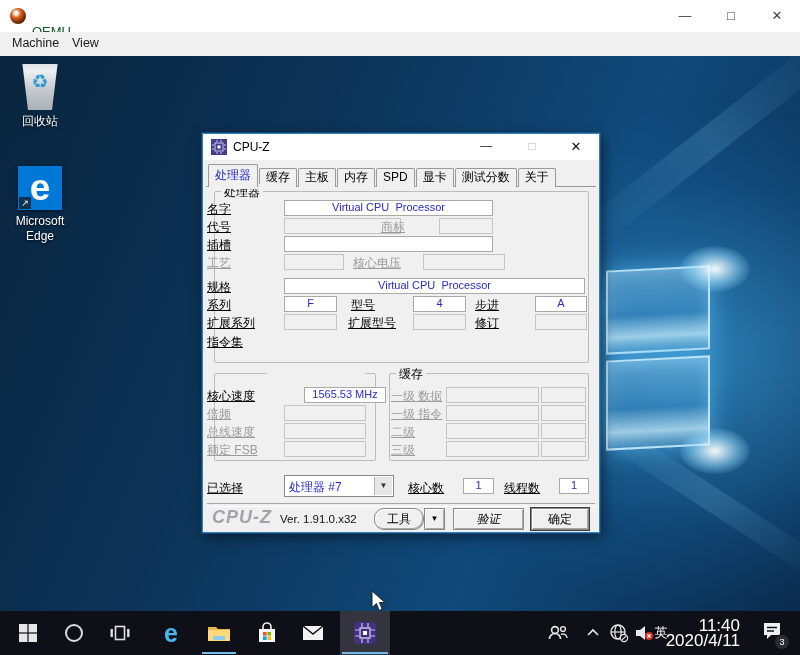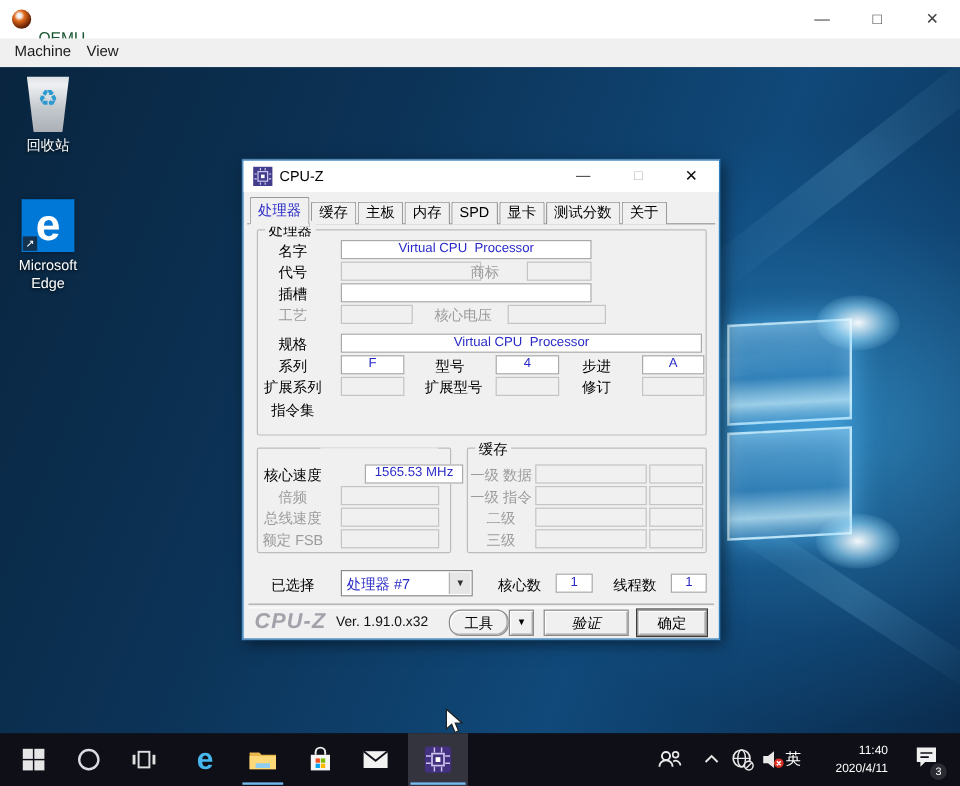--- a/index.html
+++ b/index.html
@@ -67,21 +67,21 @@
   #tabline{position:absolute;left:3px;right:3px;top:52px;height:1px;background:#9a9a9a;}
   .tab{border:1px solid #9a9a9a;border-bottom:none;background:#f0f0f0;font-size:12px;color:#000;
     padding:2px 6px 3px;height:13px;line-height:13px;margin-right:1px;border-radius:2px 2px 0 0;}
   .tab.active{color:#2a2ac8;height:17px;line-height:17px;position:relative;z-index:2;
     box-shadow:0 2px 0 #f0f0f0;}
 
   .group{position:absolute;border:1px solid #bcbcbc;border-radius:2px;box-sizing:border-box;}
   .legend{position:absolute;top:-8px;left:6px;background:#f0f0f0;padding:0 3px;font-size:12px;color:#000;}
   .legend-gap{position:absolute;top:-1px;left:52px;width:98px;height:1px;background:#f0f0f0;}
 
-  .lbl{position:absolute;font-size:12px;color:#000;text-align:center;white-space:nowrap;}
+  .lbl{position:absolute;font-size:12px;color:#000;text-align:left;white-space:nowrap;text-decoration:underline;}
   .lbl.dis{color:#9b9b9b;}
   .fbox{position:absolute;height:16px;background:#fff;border:1px solid #a9a9a9;box-sizing:border-box;
     font-size:11px;color:#2a2ac8;text-align:center;line-height:13px;white-space:pre;overflow:hidden;}
   .fbox.dis{background:#f0f0f0;border-color:#c4c4c4;}
 
   #sel-dropdown{position:absolute;left:81px;top:341px;width:110px;height:22px;background:#fff;
     border:1px solid #8a8a8a;box-sizing:border-box;}
   #sel-dropdown .val{position:absolute;left:4px;top:3px;font-size:12px;color:#2a2ac8;white-space:pre;}
   #sel-arrow{position:absolute;right:1px;top:1px;width:17px;height:18px;background:#e6e6e6;
     border-left:1px solid #b5b5b5;text-align:center;line-height:18px;font-size:8px;color:#333;}
@@ -98,21 +98,21 @@
   #cpuz-version{position:absolute;left:77px;top:379px;font-size:11.5px;color:#111;}
 
   
   #taskbar{position:absolute;left:0;top:555px;width:800px;height:44px;background:#0f0f18;}
   .tb-slot{position:absolute;top:0;height:44px;display:flex;align-items:center;justify-content:center;}
   .tb-underline{position:absolute;bottom:1px;height:2px;background:#76b9ed;}
   #slot-cpuz{background:#34343f;}
   #tb-edge-e{color:#46b8ee;font-size:25px;font-weight:bold;}
   #tray-ime{color:#fff;font-size:13px;}
   #tray-clock{position:absolute;top:0;height:44px;display:flex;flex-direction:column;justify-content:center;
-    align-items:flex-end;color:#fff;font-size:10px;line-height:15px;text-align:center;}
+    align-items:flex-end;color:#fff;font-size:17px;line-height:15px;text-align:center;}
   #notif-badge{position:absolute;right:-7px;bottom:-4px;width:14px;height:14px;border-radius:50%;
     background:#2b2b33;border:1.5px solid #0f0f18;color:#fff;font-size:9px;line-height:14px;text-align:center;}
 
   
   #cursor{position:absolute;left:371px;top:534px;z-index:50;}
 </style>
 </head>
 <body>
 
 <div id="root">

